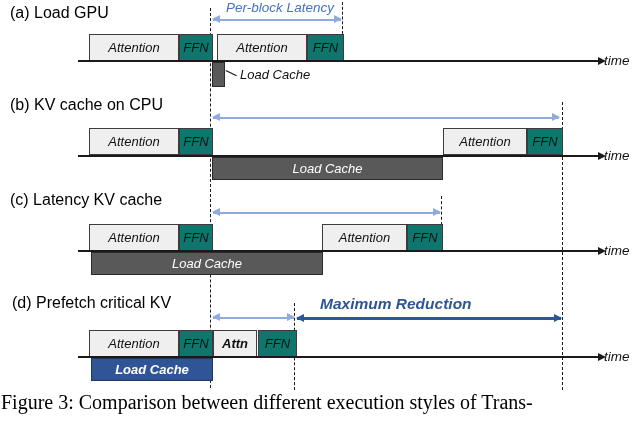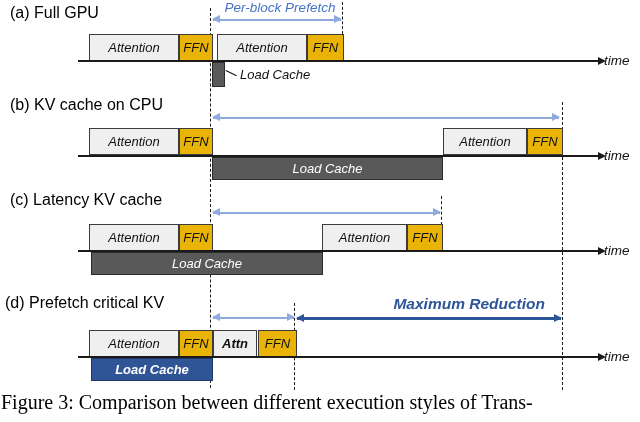--- a/index.html
+++ b/index.html
@@ -7,21 +7,21 @@
     position:relative;width:640px;height:422px;background:#ffffff;overflow:hidden;
     font-family:"Liberation Sans", sans-serif;color:#111;
   }
   .rlabel{position:absolute;font-size:16px;color:#000;white-space:nowrap;}
   .block{
     position:absolute;box-sizing:border-box;border:1.6px solid #3c3c3c;
     display:flex;align-items:center;justify-content:center;
     font-style:italic;font-size:13px;color:#111;white-space:nowrap;
   }
   .attn{background:#efefef;}
-  .ffn{background:#eab308;}
+  .ffn{background:#0f766e;}
   .attn-bold{background:#efefef;font-weight:700;}
   .load-dark{background:#595959;color:#fff;border-color:#2b2b2b;}
   .load-blue{background:#2f5597;color:#fff;border-color:#1f3864;font-weight:700;}
   .vdash{position:absolute;width:0;border-left:1.8px dashed #1a1a1a;}
   .axis{position:absolute;height:1.7px;background:#1a1a1a;}
   .axis::after{
     content:"";position:absolute;right:-8px;top:-3.3px;width:0;height:0;
     border-left:8px solid #1a1a1a;border-top:4px solid transparent;border-bottom:4px solid transparent;
   }
   .time{position:absolute;font-style:italic;font-size:13.5px;color:#111;}
@@ -34,21 +34,21 @@
   .darrow::after{right:-1px;border-left:8px solid currentColor;}
   .arrow-light{color:#8faadc;}
   .arrow-dark{color:#2e5597;height:2.6px;}
   .arrow-dark::before,.arrow-dark::after{top:-3.3px;}
   .latency-label{
     position:absolute;color:#4472c4;font-style:italic;font-size:13.5px;
     text-align:center;white-space:nowrap;
   }
   .reduction-label{
     position:absolute;color:#2e5597;font-style:italic;font-weight:700;font-size:15.5px;
-    text-align:right;white-space:nowrap;
+    text-align:left;white-space:nowrap;
   }
   .callout-text{position:absolute;font-style:italic;font-size:13px;color:#111;white-space:nowrap;}
   .callout-line{
     position:absolute;width:12px;height:0;border-top:1.6px solid #111;
     transform:rotate(26deg);transform-origin:left top;
   }
   .caption{
     position:absolute;left:1px;top:391px;width:639px;
     font-family:"Liberation Serif", serif;font-size:20px;color:#000;white-space:nowrap;
   }
@@ -57,22 +57,22 @@
 <body>
 
 <div id="stage">
 
   <div class="vdash" style="left:210px;top:8px;height:380px"></div>
   <div class="vdash" style="left:342px;top:2px;height:32px"></div>
   <div class="vdash" style="left:562px;top:102px;height:288px"></div>
   <div class="vdash" style="left:441px;top:196px;height:55px"></div>
   <div class="vdash" style="left:294px;top:303px;height:87px"></div>
 
-  <div class="rlabel" style="left:10px;top:4px">(a) Full GPU</div>
-  <div class="latency-label" style="left:215px;top:0px;width:130px">Per-block Prefetch</div>
+  <div class="rlabel" style="left:10px;top:4px">(a) Load GPU</div>
+  <div class="latency-label" style="left:215px;top:0px;width:130px">Per-block Latency</div>
   <div class="darrow arrow-light" style="left:213px;top:18.5px;width:128px"></div>
 
   <div class="block attn" style="left:89px;top:34px;width:90px;height:27px">Attention</div>
   <div class="block ffn" style="left:179px;top:34px;width:34px;height:27px">FFN</div>
   <div class="block attn" style="left:217px;top:34px;width:90px;height:27px">Attention</div>
   <div class="block ffn" style="left:307px;top:34px;width:37px;height:27px">FFN</div>
 
   <div class="axis" style="left:78px;top:60px;width:520px"></div>
   <div class="time" style="left:604px;top:53px">time</div>
 
@@ -99,21 +99,21 @@
   <div class="block attn" style="left:89px;top:224px;width:90px;height:27px">Attention</div>
   <div class="block ffn" style="left:179px;top:224px;width:34px;height:27px">FFN</div>
   <div class="block attn" style="left:322px;top:224px;width:85px;height:27px">Attention</div>
   <div class="block ffn" style="left:407px;top:224px;width:36px;height:27px">FFN</div>
 
   <div class="axis" style="left:78px;top:250px;width:520px"></div>
   <div class="time" style="left:604px;top:243px">time</div>
 
   <div class="block load-dark" style="left:91px;top:252px;width:232px;height:23px">Load Cache</div>
 
-  <div class="rlabel" style="left:5px;top:294px">(d) Prefetch critical KV</div>
+  <div class="rlabel" style="left:12px;top:294px">(d) Prefetch critical KV</div>
   <div class="reduction-label" style="left:320px;top:295px;width:225px">Maximum Reduction</div>
   <div class="darrow arrow-light" style="left:213px;top:317px;width:81px"></div>
   <div class="darrow arrow-dark" style="left:297px;top:317px;width:264px"></div>
 
   <div class="block attn" style="left:89px;top:330px;width:90px;height:27px">Attention</div>
   <div class="block ffn" style="left:179px;top:330px;width:34px;height:27px">FFN</div>
   <div class="block attn-bold" style="left:213px;top:330px;width:44px;height:27px">Attn</div>
   <div class="block ffn" style="left:258px;top:330px;width:39px;height:27px">FFN</div>
 
   <div class="axis" style="left:78px;top:356px;width:520px"></div>

